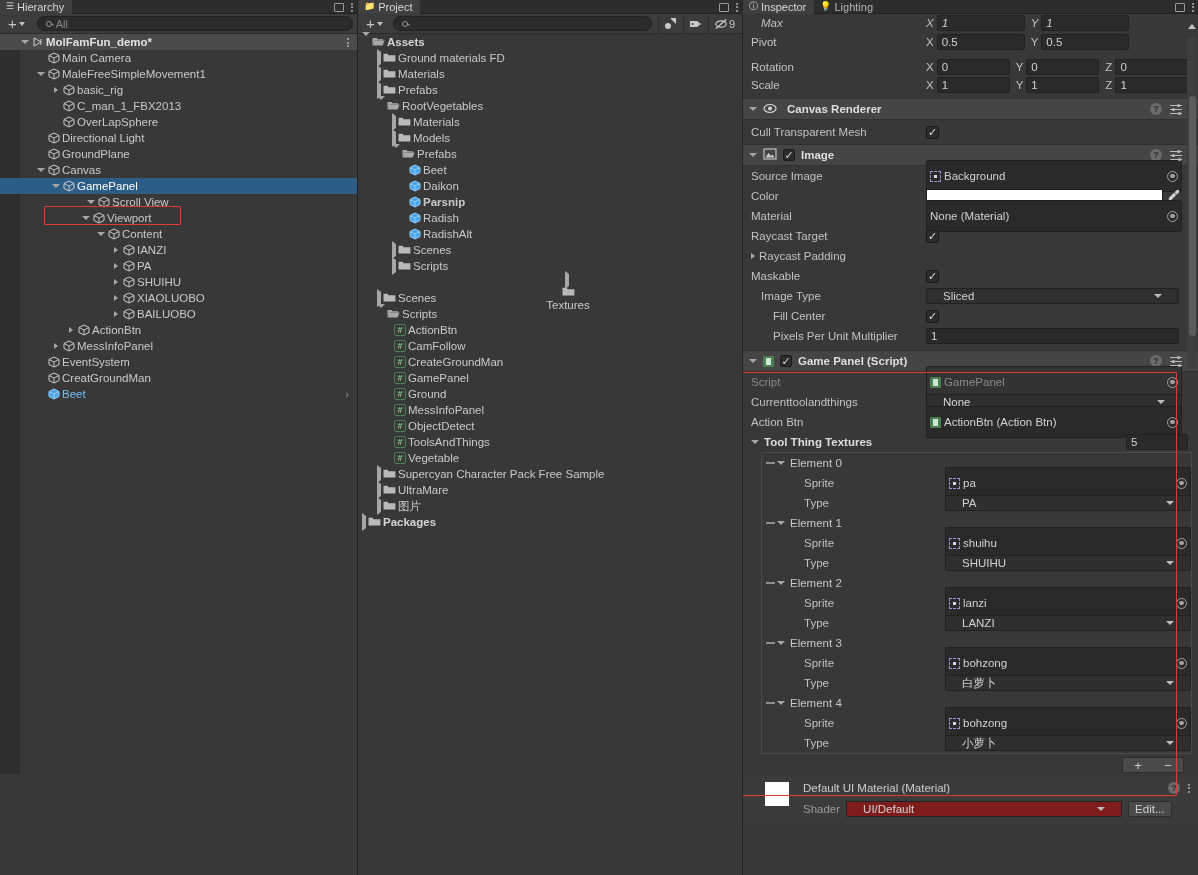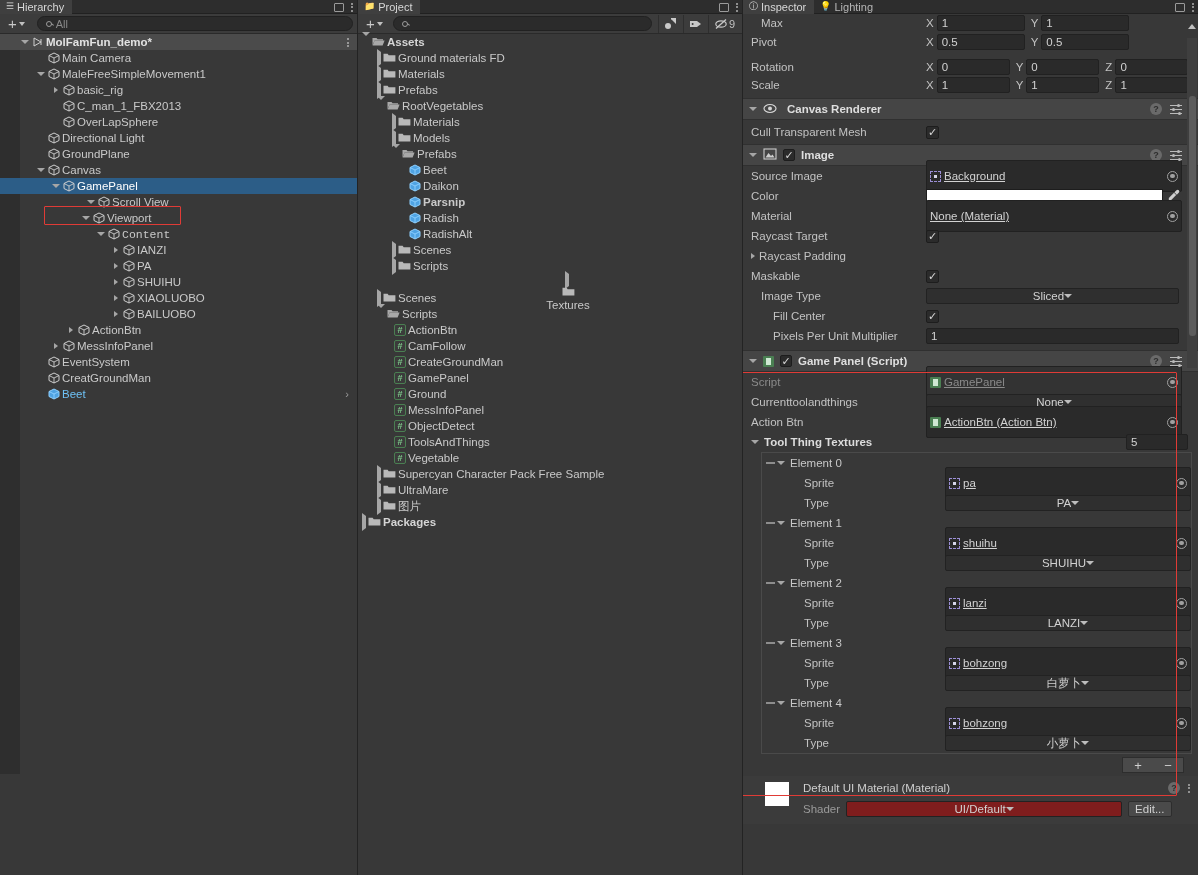--- a/index.html
+++ b/index.html
@@ -119,42 +119,42 @@
     background: #2a2a2a; border: 1px solid #212121; border-radius: 2px;
     height: 16px; display: flex; align-items: center; padding: 0 4px;
     color: #d2d2d2; font-size: 11.5px;
   }
   .f-xyz { width: 73px; }
   .f-xy { width: 88px; }
   .f-wide { width: 256px; }
   .obj-field {
     background: #2a2a2a; border: 1px solid #212121; border-radius: 2px;
     height: 32px; display: flex; align-items: center; padding: 0 1px 0 3px;
-    color: #d2d2d2; font-size: 11.5px; justify-content: space-between; text-decoration: underline;
+    color: #d2d2d2; font-size: 11.5px; justify-content: space-between;
   }
   .obj-field.dis { color: #8a8a8a; background: #333; }
   .obj-left { display: flex; align-items: center; gap: 3px; overflow: hidden; }
   .radio-ico {
     width: 11px; height: 11px; border: 1.3px solid #a0a0a0; border-radius: 50%;
     position: relative; flex: 0 0 11px; margin-right: 2px;
   }
   .radio-ico::after { content: ""; position: absolute; inset: 2.3px; background: #a0a0a0; border-radius: 50%; }
   .sprite-ico {
     width: 11px; height: 11px; flex: 0 0 11px; border: 1.2px dashed #9b8fd6;
     display: flex; align-items: center; justify-content: center;
   }
   .sprite-ico::after { content: ""; width: 3px; height: 3px; background: #d6d6e8; }
   .script-ico {
     width: 11px; height: 11px; flex: 0 0 11px; background: #4a7f52; border-radius: 1px;
     position: relative;
   }
   .script-ico::after { content: ""; position: absolute; inset: 2px 3px; background: #cfe8d3; }
   .dropdown {
     background: #2f2f2f; border: 1px solid #222; border-radius: 2px; height: 16px;
-    display: flex; align-items: center; justify-content: center;
+    display: flex; align-items: center; justify-content: space-between;
     padding: 0 16px; color: #d2d2d2; font-size: 11.5px;
   }
   .dd-arrow { width: 0; height: 0; border-left: 4px solid transparent; border-right: 4px solid transparent; border-top: 4.5px solid #bdbdbd; }
   .cb {
     width: 13px; height: 13px; background: #2b2b2b; border: 1px solid #1d1d1d; border-radius: 2px;
     display: flex; align-items: center; justify-content: center;
     color: #d8d8d8; font-size: 11px; line-height: 1;
   }
   .comp-header {
     height: 22px; background: #454545; display: flex; align-items: center;
@@ -370,21 +370,21 @@
               <span class="tri-d"></span>
             </span>
             <span class="cube">
               <svg width="12" height="12" viewBox="0 0 12 12">
                 <path d="M6 1 L11 3.5 L11 8.5 L6 11 L1 8.5 L1 3.5 Z" fill="none" stroke="#cfcfcf" stroke-width="1"></path>
                 <path d="M1 3.5 L6 6 L11 3.5 M6 6 L6 11" fill="none" stroke="#cfcfcf" stroke-width="0.9"></path>
               </svg>
             </span>
             <span class="lbl">Viewport</span>
           </div>
-          <div class="row" style="padding-left: 96px; font-family: Liberation Mono, monospace;">
+          <div class="row" style="padding-left: 96px;">
             <span class="tri">
               <span class="tri-d"></span>
             </span>
             <span class="cube">
               <svg width="12" height="12" viewBox="0 0 12 12">
                 <path d="M6 1 L11 3.5 L11 8.5 L6 11 L1 8.5 L1 3.5 Z" fill="none" stroke="#cfcfcf" stroke-width="1"></path>
                 <path d="M1 3.5 L6 6 L11 3.5 M6 6 L6 11" fill="none" stroke="#cfcfcf" stroke-width="0.9"></path>
               </svg>
             </span>
             <span class="lbl">Content</span>
@@ -796,21 +796,21 @@
         <span class="kebab">
             <i></i>
             <i></i>
             <i></i>
           </span>
       </div>
     </div>
 
     <div class="i-body">
 
-      <div class="prop" style="height:18px;">
+      <div class="prop" style="height:18px;font-style:italic;">
         <span class="pname ind1">Max</span>
         <span class="axis">X</span>
         <span class="field f-xy">1</span>
         <span class="axis" style="margin-left:6px;">Y</span>
         <span class="field f-xy">1</span>
       </div>
       <div class="prop">
         <span class="pname">Pivot</span>
         <span class="axis">X</span>
         <span class="field f-xy">0.5</span>

